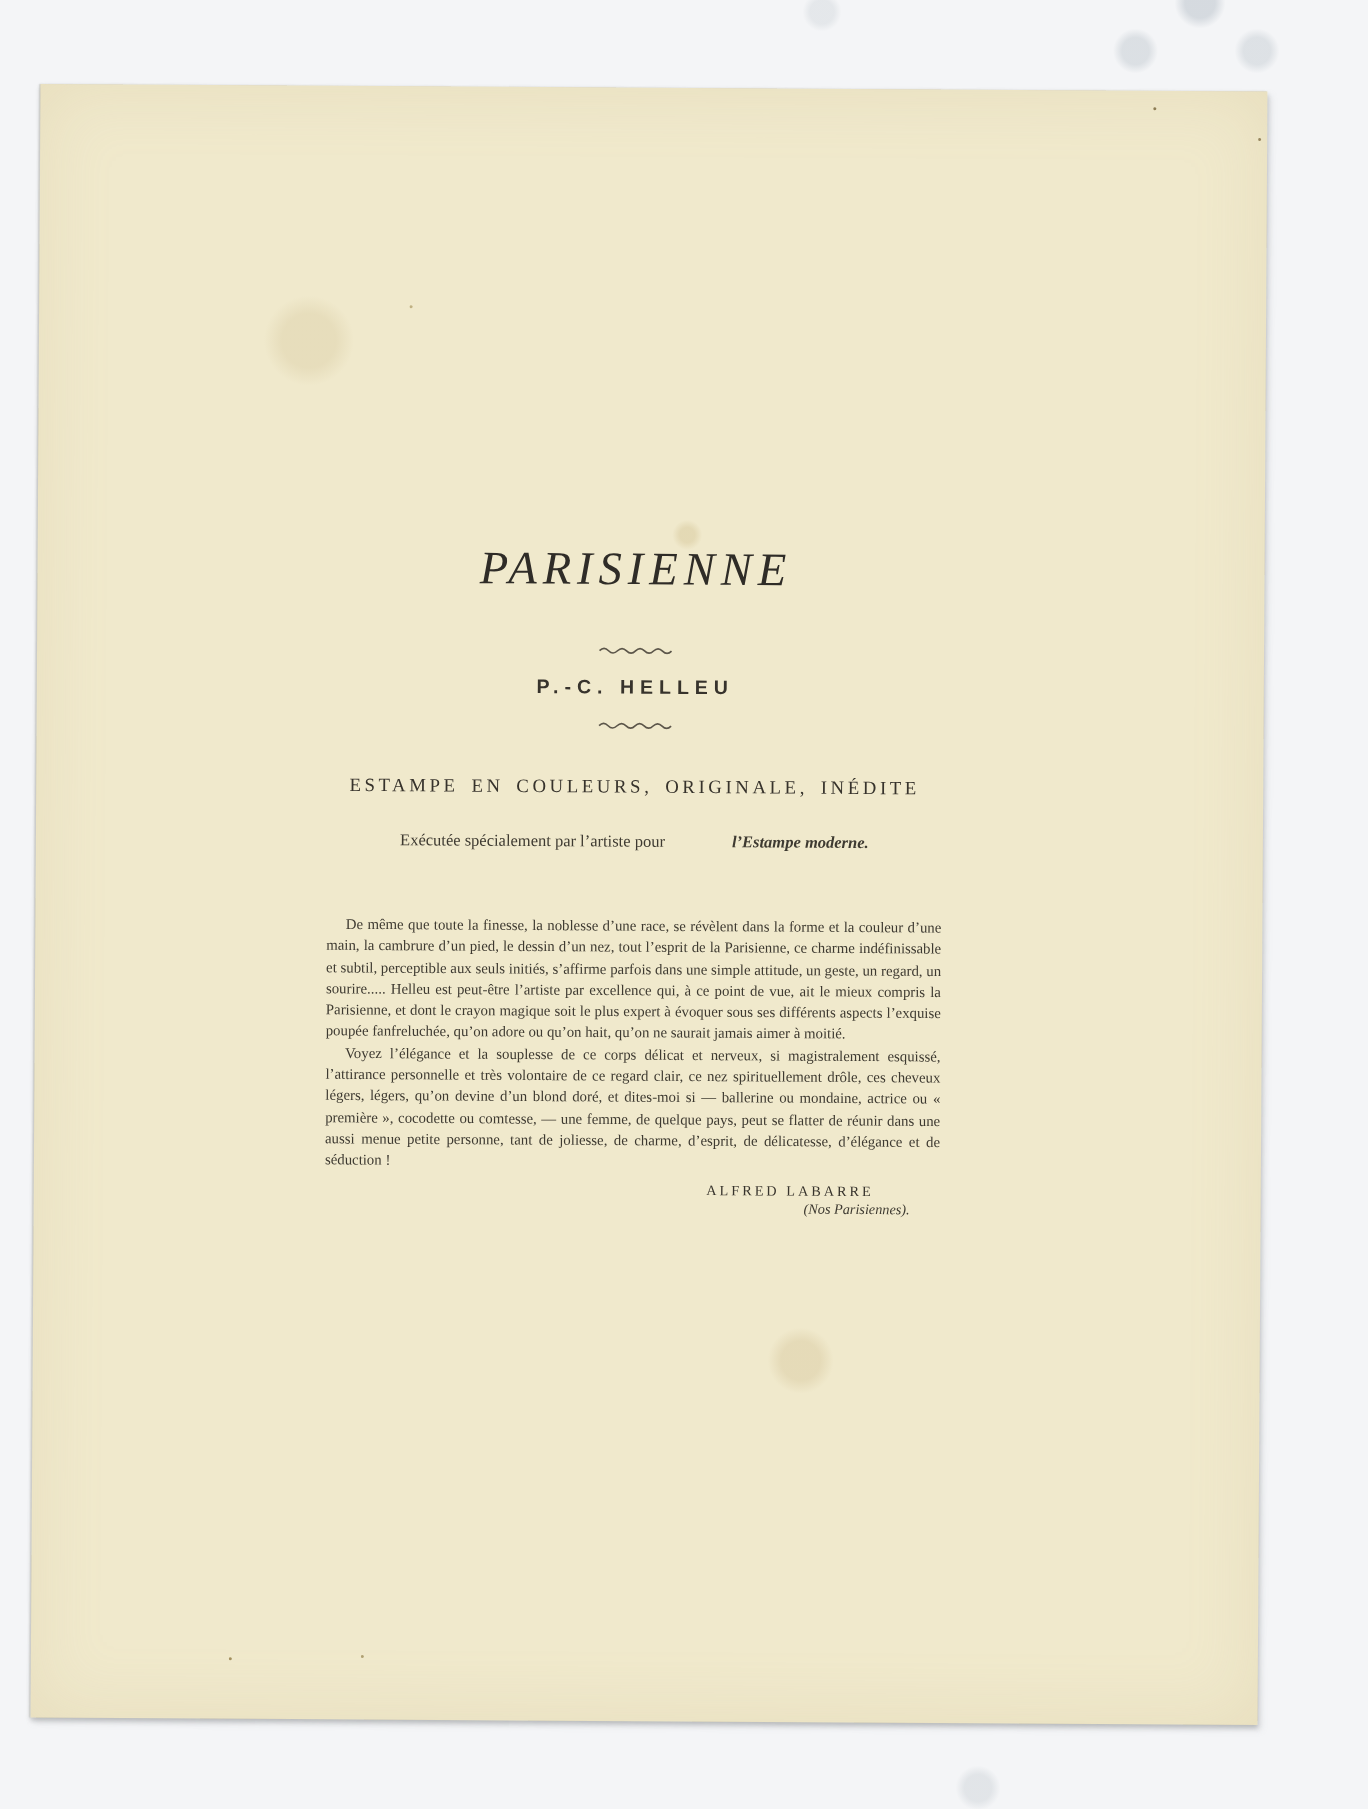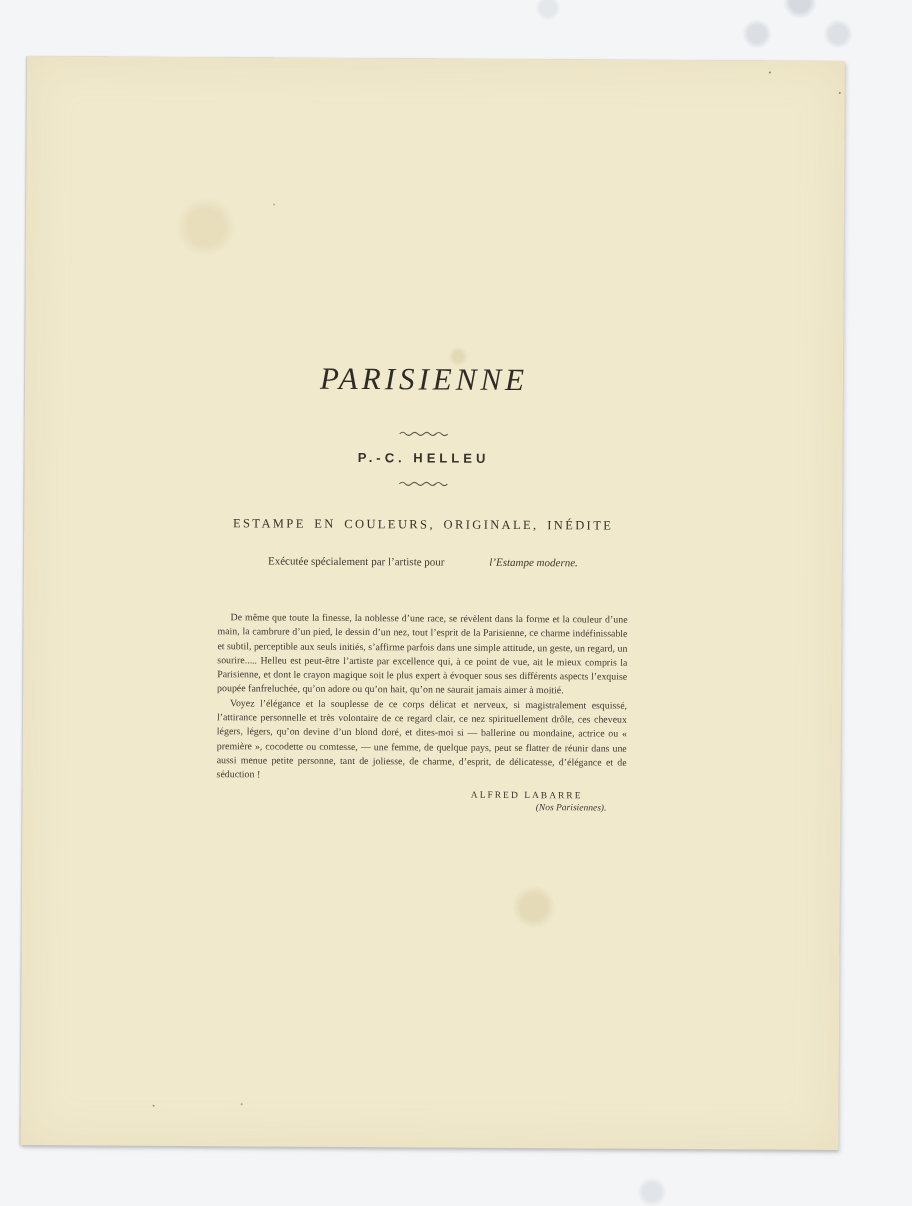--- a/index.html
+++ b/index.html
@@ -64,21 +64,21 @@
   }
   .subtitle {
     position: absolute; top: 459px; left: 0; width: 100%;
     text-align: center; font-size: 12.5px; font-weight: 500;
     letter-spacing: 2.4px; word-spacing: 3px; color: #37332c; white-space: nowrap;
   }
   .dedication {
     position: absolute; top: 497px; left: 0; width: 100%;
     text-align: center; font-size: 11px; color: #3e3a31; white-space: nowrap;
   }
-  .dedication em { font-style: italic; font-weight: 400; margin-left: 42px; }
+  .dedication em { font-style: italic; font-weight: 700; margin-left: 42px; }
   .text-block { position: absolute; top: 553px; left: 0; width: 100%; }
   .text-block p {
     margin: 0; text-align: justify; text-indent: 13px;
     font-size: 9.9px; line-height: 14.3px; color: #3e3a31;
   }
   .signature {
     margin-top: 6px; text-align: right; padding-right: 44px; box-sizing: border-box;
     font-size: 9.5px; letter-spacing: 2px; color: #37332c; font-weight: 500;
   }
   .signature-source {

